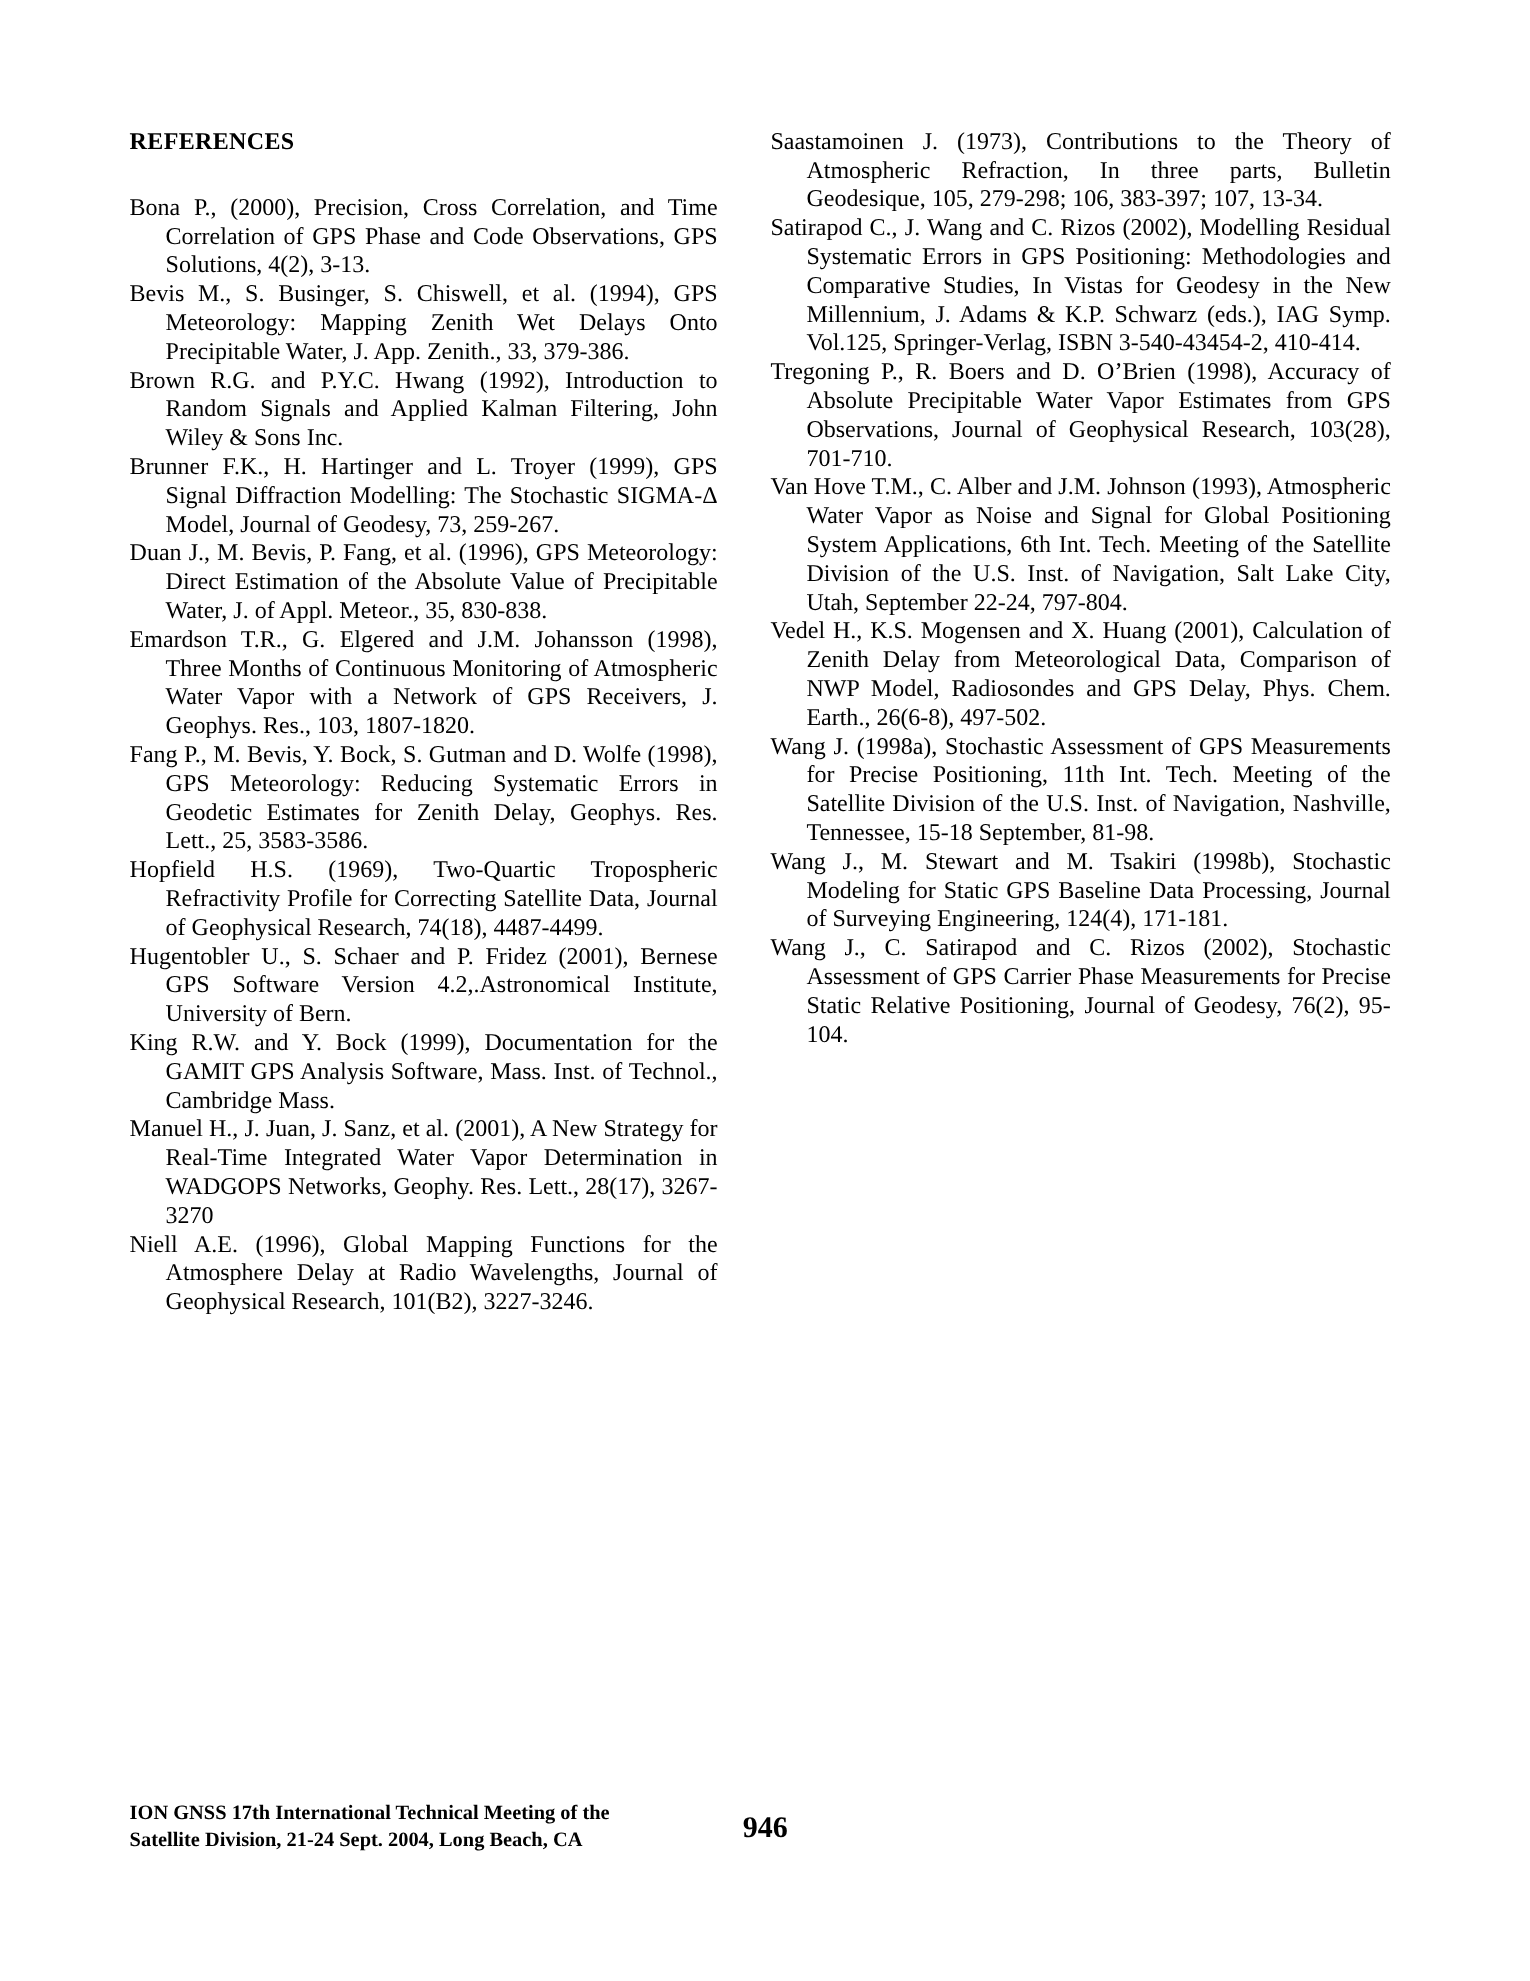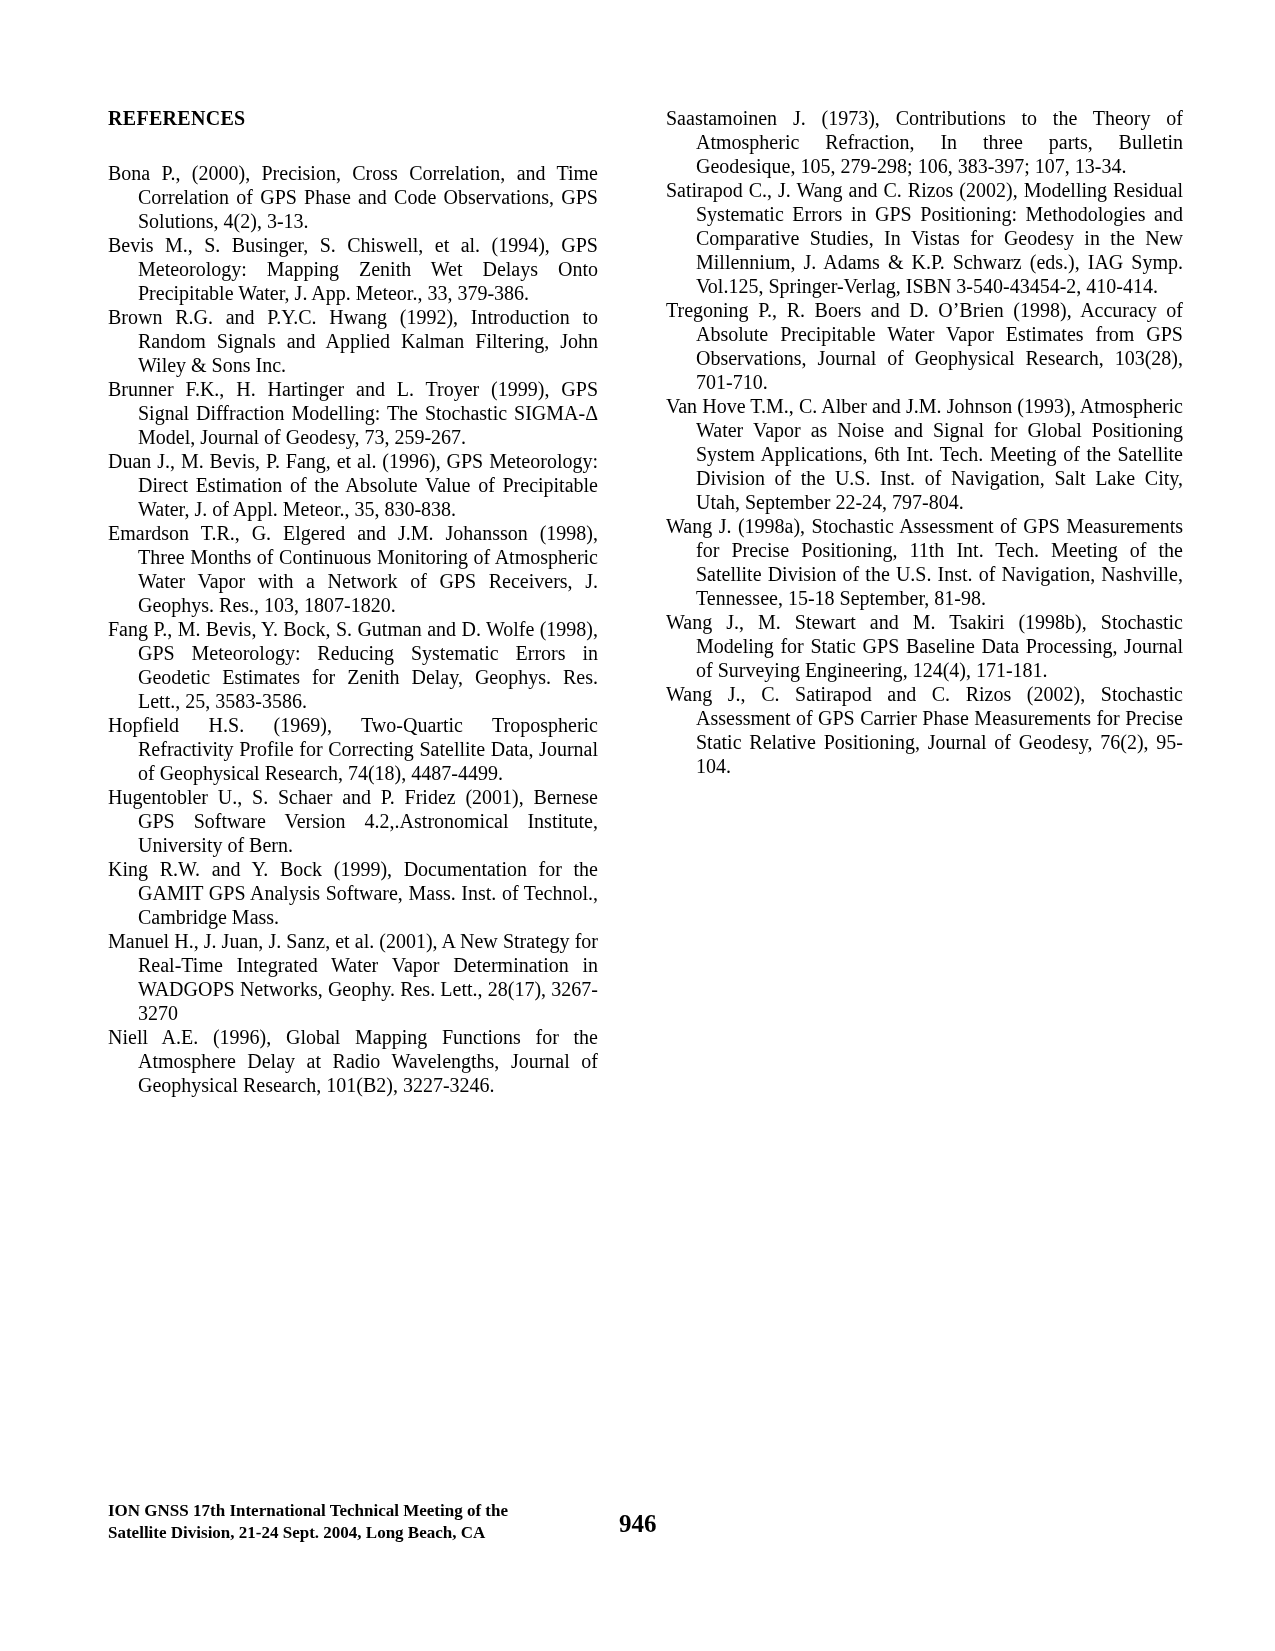--- a/index.html
+++ b/index.html
@@ -14,21 +14,21 @@
     background: #ffffff;
     color: #000000;
     font-family: "Liberation Serif", "DejaVu Serif", serif;
     overflow: hidden;
   }
   .columns {
     position: absolute;
     top: 106px;
     left: 108px;
     display: flex;
-    gap: 68px;
+    gap: 44px;
   }
   .col-left  { width: 490px; }
   .col-right { width: 517px; }
   .refs-heading {
     font-size: 20px;
     font-weight: bold;
     line-height: 24px;
     margin: 0 0 31px 0;
     letter-spacing: 0.3px;
   }
@@ -61,39 +61,40 @@
 </style>
 </head>
 <body>
 
 <div class="page">
   <div class="columns">
     <div class="col-left">
       <h1 class="refs-heading">REFERENCES</h1>
       <div class="ref-list">
           <p class="ref"><span>Bona P., (2000), Precision, Cross Correlation, and Time Correlation of GPS Phase and Code Observations, </span><span class="it">GPS Solutions</span><span>, 4(2), 3-13.</span></p>
-          <p class="ref"><span>Bevis M., S. Businger, S. Chiswell, et al. (1994), GPS Meteorology: Mapping Zenith Wet Delays Onto Precipitable Water, </span><span class="it">J. App. Meteor.</span><span>, 33, 379-386.</span></p>
+          <p class="ref"><span>Bevis M., S. Businger, S. Chiswell, et al. (1994), GPS Meteorology: Mapping Zenith Wet Delays Onto Precipitable Water, </span><span class="it">J. App. Zenith.</span><span>, 33, 379-386.</span></p>
           <p class="ref"><span>Brown R.G. and P.Y.C. Hwang (1992), </span><span class="it">Introduction to Random Signals and Applied Kalman Filtering</span><span>, John Wiley &amp; Sons Inc.</span></p>
           <p class="ref"><span>Brunner F.K., H. Hartinger and L. Troyer (1999), GPS Signal Diffraction Modelling: The Stochastic SIGMA-Δ Model, </span><span class="it">Journal of Geodesy</span><span>, 73, 259-267.</span></p>
           <p class="ref"><span>Duan J., M. Bevis, P. Fang, et al. (1996), GPS Meteorology: Direct Estimation of the Absolute Value of Precipitable Water, </span><span class="it">J. of Appl. Meteor.</span><span>, 35, 830-838.</span></p>
           <p class="ref"><span>Emardson T.R., G. Elgered and J.M. Johansson (1998), Three Months of Continuous Monitoring of Atmospheric Water Vapor with a Network of GPS Receivers, </span><span class="it">J. Geophys. Res</span><span>., 103, 1807-1820.</span></p>
           <p class="ref"><span>Fang P., M. Bevis, Y. Bock, S. Gutman and D. Wolfe (1998), GPS Meteorology: Reducing Systematic Errors in Geodetic Estimates for Zenith Delay, </span><span class="it">Geophys. Res. Lett</span><span>., 25, 3583-3586.</span></p>
           <p class="ref"><span>Hopfield H.S. (1969), Two-Quartic Tropospheric Refractivity Profile for Correcting Satellite Data, </span><span class="it">Journal of Geophysical Research</span><span>, 74(18), 4487-4499.</span></p>
           <p class="ref"><span>Hugentobler U., S. Schaer and P. Fridez (2001), Bernese GPS Software Version 4.2,.Astronomical Institute, University of Bern.</span></p>
           <p class="ref"><span>King R.W. and Y. Bock (1999), Documentation for the GAMIT GPS Analysis Software, Mass. Inst. of Technol., Cambridge Mass.</span></p>
           <p class="ref"><span>Manuel H., J. Juan, J. Sanz, et al. (2001), A New Strategy for Real-Time Integrated Water Vapor Determination in WADGOPS Networks, </span><span class="it">Geophy. Res. Lett</span><span>., 28(17), 3267-3270</span></p>
           <p class="ref"><span>Niell A.E. (1996), Global Mapping Functions for the Atmosphere Delay at Radio Wavelengths, </span><span class="it">Journal of Geophysical Research</span><span>, 101(B2), 3227-3246.</span></p>
         </div>
     </div>
     <div class="col-right">
       <div class="ref-list">
           <p class="ref"><span>Saastamoinen J. (1973), Contributions to the Theory of Atmospheric Refraction, In three parts, </span><span class="it">Bulletin Geodesique</span><span>, 105, 279-298; 106, 383-397; 107, 13-34.</span></p>
           <p class="ref"><span>Satirapod C., J. Wang and C. Rizos (2002), Modelling Residual Systematic Errors in GPS Positioning: Methodologies and Comparative Studies, In </span><span class="it">Vistas for Geodesy in the New Millennium</span><span>, J. Adams &amp; K.P. Schwarz (eds.), IAG Symp. Vol.125, Springer-Verlag, ISBN 3-540-43454-2, 410-414.</span></p>
           <p class="ref"><span>Tregoning P., R. Boers and D. O’Brien (1998), Accuracy of Absolute Precipitable Water Vapor Estimates from GPS Observations, </span><span class="it">Journal of Geophysical Research</span><span>, 103(28), 701-710.</span></p>
           <p class="ref"><span>Van Hove T.M., C. Alber and J.M. Johnson (1993), Atmospheric Water Vapor as Noise and Signal for Global Positioning System Applications, </span><span class="it">6th Int. Tech. Meeting of the Satellite Division of the U.S. Inst. of Navigation</span><span>, Salt Lake City, Utah, September 22-24, 797-804.</span></p>
+          <p class="ref"><span>Vedel H., K.S. Mogensen and X. Huang (2001), Calculation of Zenith Delay from Meteorological Data, Comparison of NWP Model, Radiosondes and GPS Delay, </span><span class="it">Phys. Chem. Earth</span><span>., 26(6-8), 497-502.</span></p>
           <p class="ref"><span>Wang J. (1998a), Stochastic Assessment of GPS Measurements for Precise Positioning, </span><span class="it">11th Int. Tech. Meeting of the Satellite Division of the U.S. Inst. of Navigation</span><span>, Nashville, Tennessee, 15-18 September, 81-98.</span></p>
           <p class="ref"><span>Wang J., M. Stewart and M. Tsakiri (1998b), Stochastic Modeling for Static GPS Baseline Data Processing, </span><span class="it">Journal of Surveying Engineering</span><span>, 124(4), 171-181.</span></p>
           <p class="ref"><span>Wang J., C. Satirapod and C. Rizos (2002), Stochastic Assessment of GPS Carrier Phase Measurements for Precise Static Relative Positioning, </span><span class="it">Journal of Geodesy</span><span>, 76(2), 95-104.</span></p>
         </div>
     </div>
   </div>
 
   <div class="footer-left">
     <div>ION GNSS 17th International Technical Meeting of the</div>
     <div>Satellite Division, 21-24 Sept. 2004, Long Beach, CA</div>

